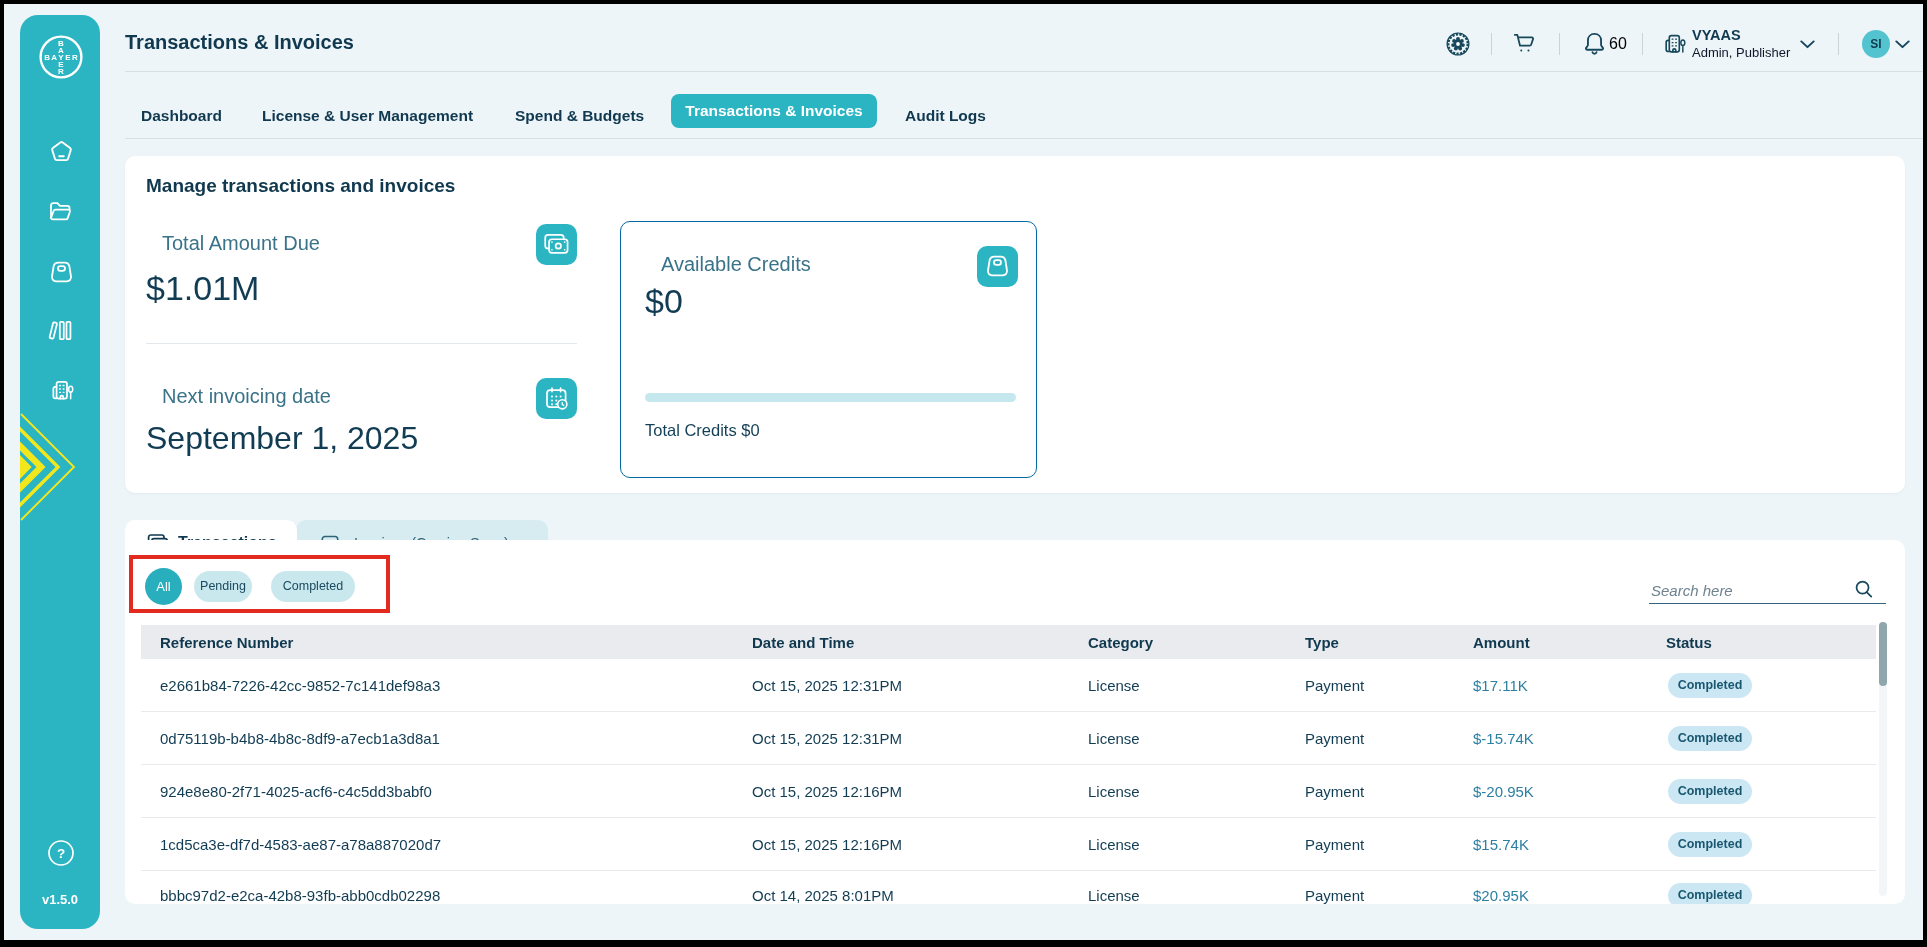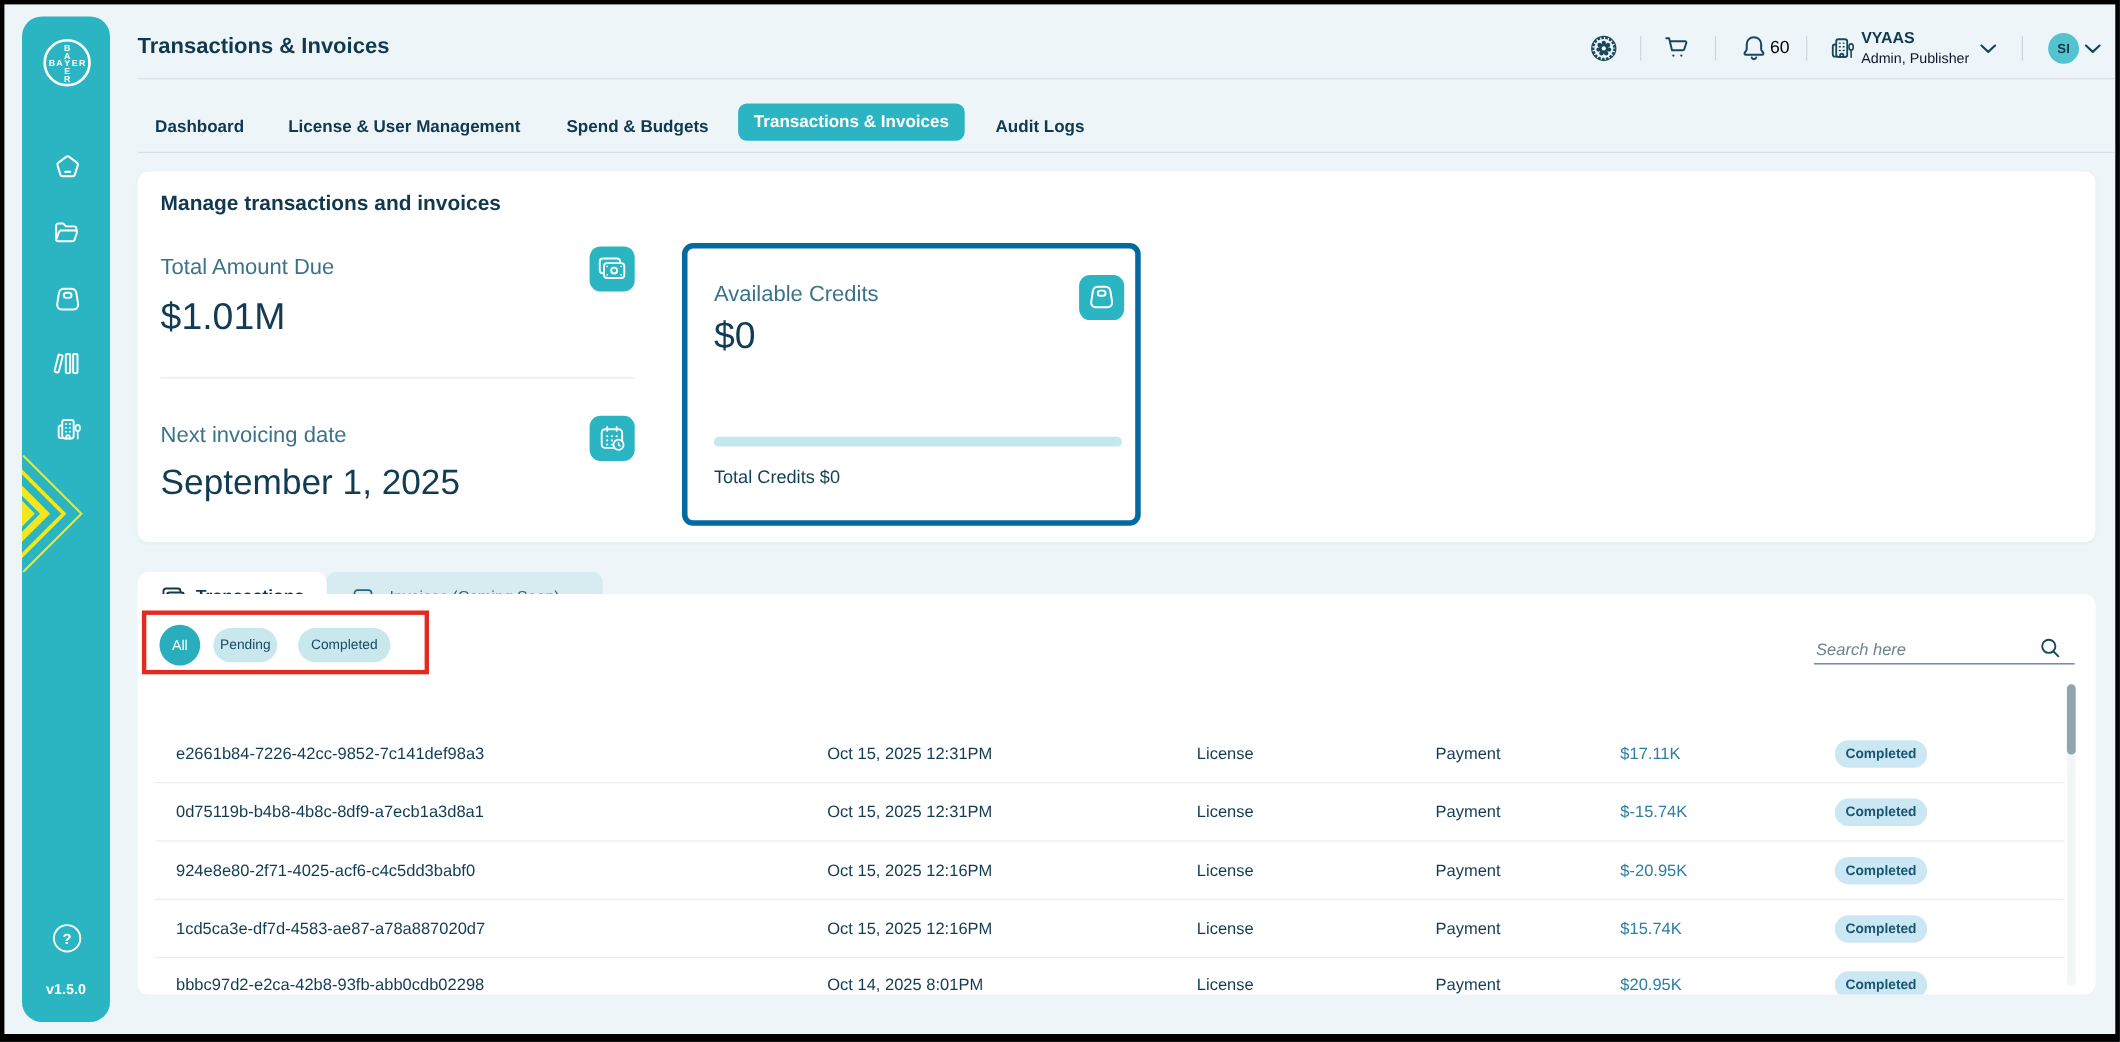--- a/index.html
+++ b/index.html
@@ -19,24 +19,24 @@
   .n60 { position:absolute; left:1605px; top:31px; font-size:16px; color:#000000; }
   .vyaas { position:absolute; left:1688px; top:23px; font-size:14.5px; font-weight:bold; color:#10384F; }
   .role { position:absolute; left:1688px; top:41px; font-size:13px; color:#0f172a; }
   .avatar { position:absolute; left:1858px; top:26px; width:28px; height:28px; border-radius:50%; background:#52C3CF; color:#113C4F; font-size:12px; font-weight:bold; text-align:center; line-height:28px; }
   
   .nav span { position:absolute; top:103px; font-size:15.5px; font-weight:bold; color:#10384F; }
   .navpill { position:absolute; left:667px; top:90px; width:206px; height:34px; background:#2BB5C3; border-radius:8px; color:#fff; font-size:15.5px; font-weight:bold; text-align:center; line-height:34px; }
   
   .card1 { position:absolute; left:121px; top:152px; width:1780px; height:337px; background:#fff; border-radius:10px; box-shadow:0 1px 3px rgba(16,56,79,.05); }
   .mh { position:absolute; left:21px; top:19px; font-size:19px; font-weight:bold; color:#10384F; }
-  .lbl { font-size:20px; color:#3A7389; }
+  .lbl { font-size:20px; color:#3A7389;margin-left:16px; }
   .big { font-weight:normal; color:#113C53; }
   .tile { position:absolute; width:41px; height:41px; border-radius:10px; background:#2BB5C3; }
-  .inner-card { position:absolute; top:65px; width:417px; height:257px; border:5px solid #0369a1; border-radius:10px; background:#fff; }
+  .inner-card { position:absolute; top:65px; width:417px; height:257px; border:1px solid #0369a1; border-radius:10px; background:#fff; }
   .pbar { position:absolute; left:24px; top:171px; width:371px; height:9px; border-radius:5px; background:#C5E8EF; }
   .tc { position:absolute; left:24px; top:199px; font-size:16.5px; color:#123F56; }
   
   .tabA { position:absolute; left:121px; top:516px; width:172px; height:43px; background:#fff; border-radius:10px 10px 0 0; }
   .tabB { position:absolute; left:292px; top:516px; width:252px; height:43px; background:#D7ECF1; border-radius:10px 10px 0 0; }
   .tabA .t { position:absolute; left:53px; top:14px; font-size:16px; font-weight:bold; color:#10384F; }
   .tabB .t { position:absolute; left:58px; top:15px; font-size:14.5px; color:#2E6379; }
   
   .content { position:absolute; left:121px; top:536px; width:1780px; height:364px; background:#fff; border-radius:0 10px 10px 10px; overflow:hidden; }
   .redbox { position:absolute; left:4px; top:15px; width:261px; height:58px; border:4px solid #E32A20; }
@@ -277,20 +277,28 @@
     <div class="chipAll">All</div>
     <div class="chip" style="left:69px;width:58px">Pending</div>
     <div class="chip" style="left:146px;width:84px">Completed</div>
     <div class="srch">
         <i>Search here</i>
         <svg style="position:absolute;right:12px;top:-1px" width="20" height="20" viewBox="0 0 22 22" fill="none" stroke="#17485C" stroke-width="1.9" stroke-linecap="round">
       <circle cx="9.4" cy="9.4" r="6.6"></circle>
       <path d="M14.2 14.6 L19 19.4"></path>
     </svg>
       </div>
+    <div class="thead">
+      <span class="c1">Reference Number</span>
+        <span class="c2">Date and Time</span>
+        <span class="c3">Category</span>
+        <span class="c4">Type</span>
+        <span class="c5">Amount</span>
+        <span class="c6">Status</span>
+    </div>
     <div class="row" style="top:119px">
       <span class="c1">e2661b84-7226-42cc-9852-7c141def98a3</span>
         <span class="c2">Oct 15, 2025 12:31PM</span>
         <span class="c3">License</span>
         <span class="c4">Payment</span>
         <span class="c5 amt">$17.11K</span>
         <div class="pill">Completed</div>
     </div>
     <div class="row" style="top:172px">
       <span class="c1">0d75119b-b4b8-4b8c-8df9-a7ecb1a3d8a1</span>

